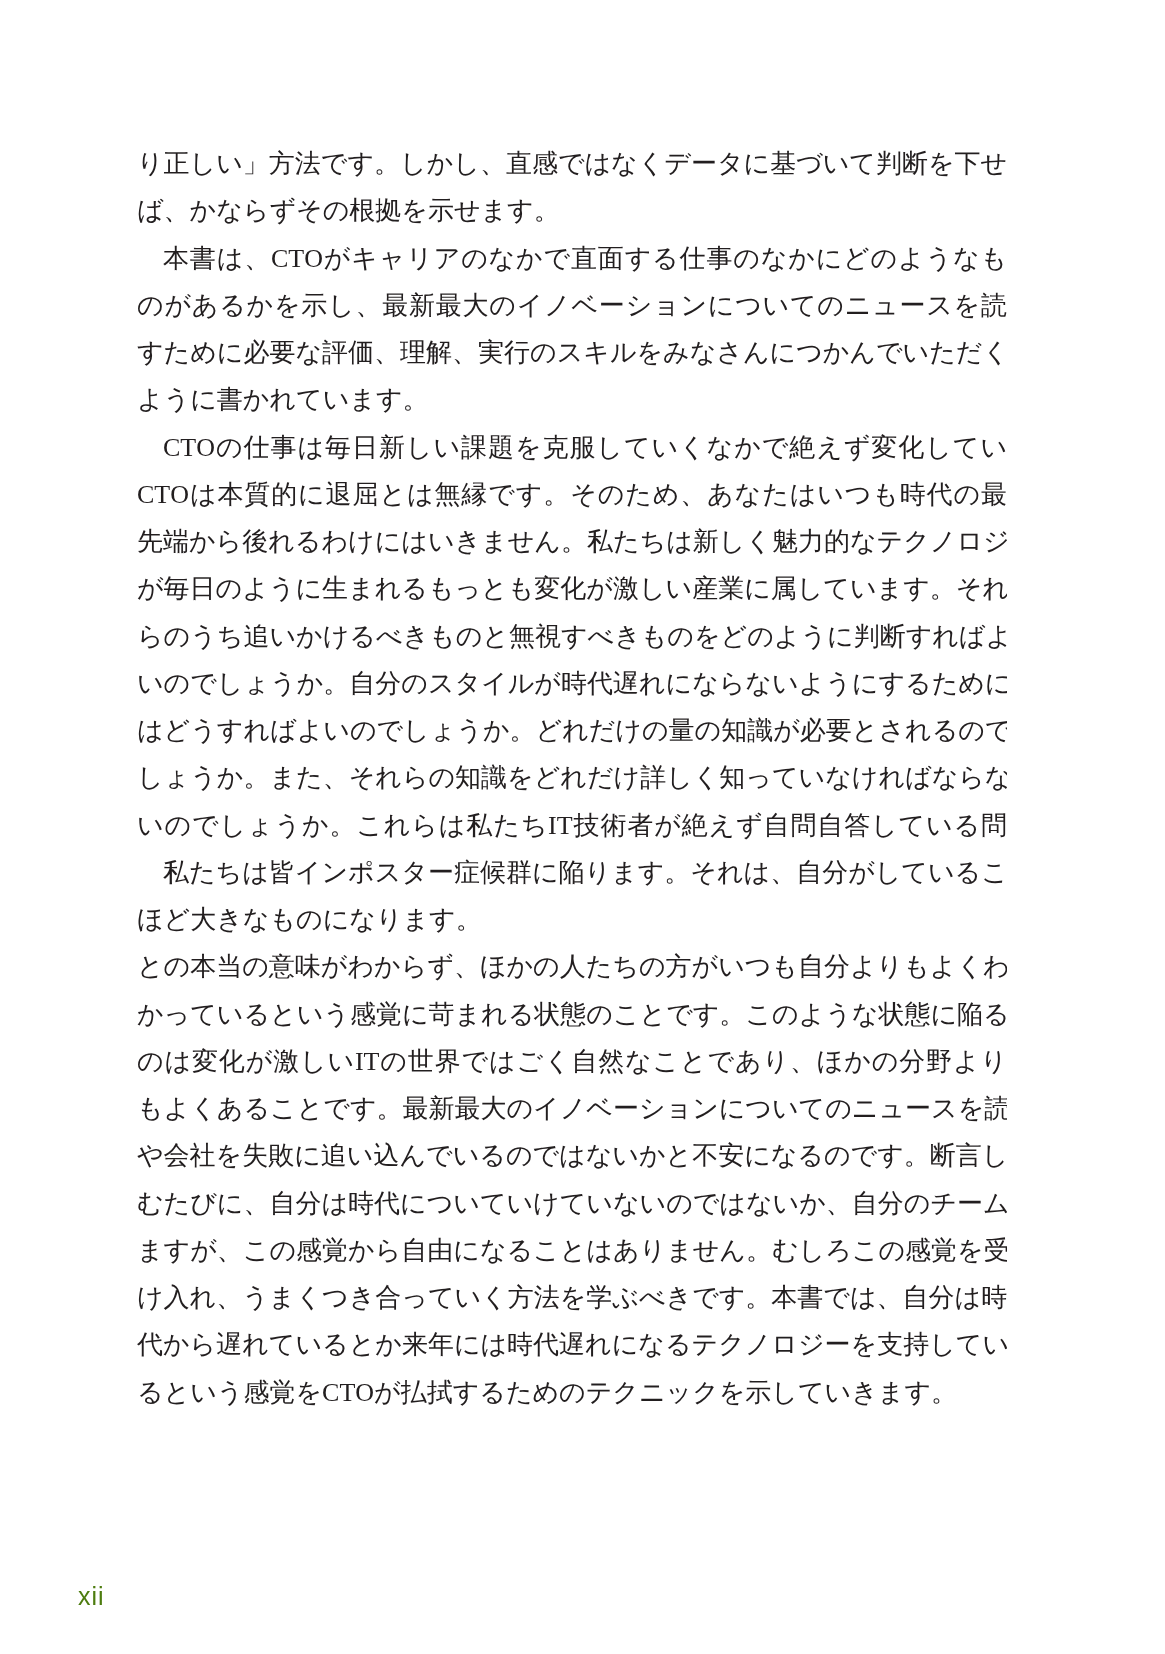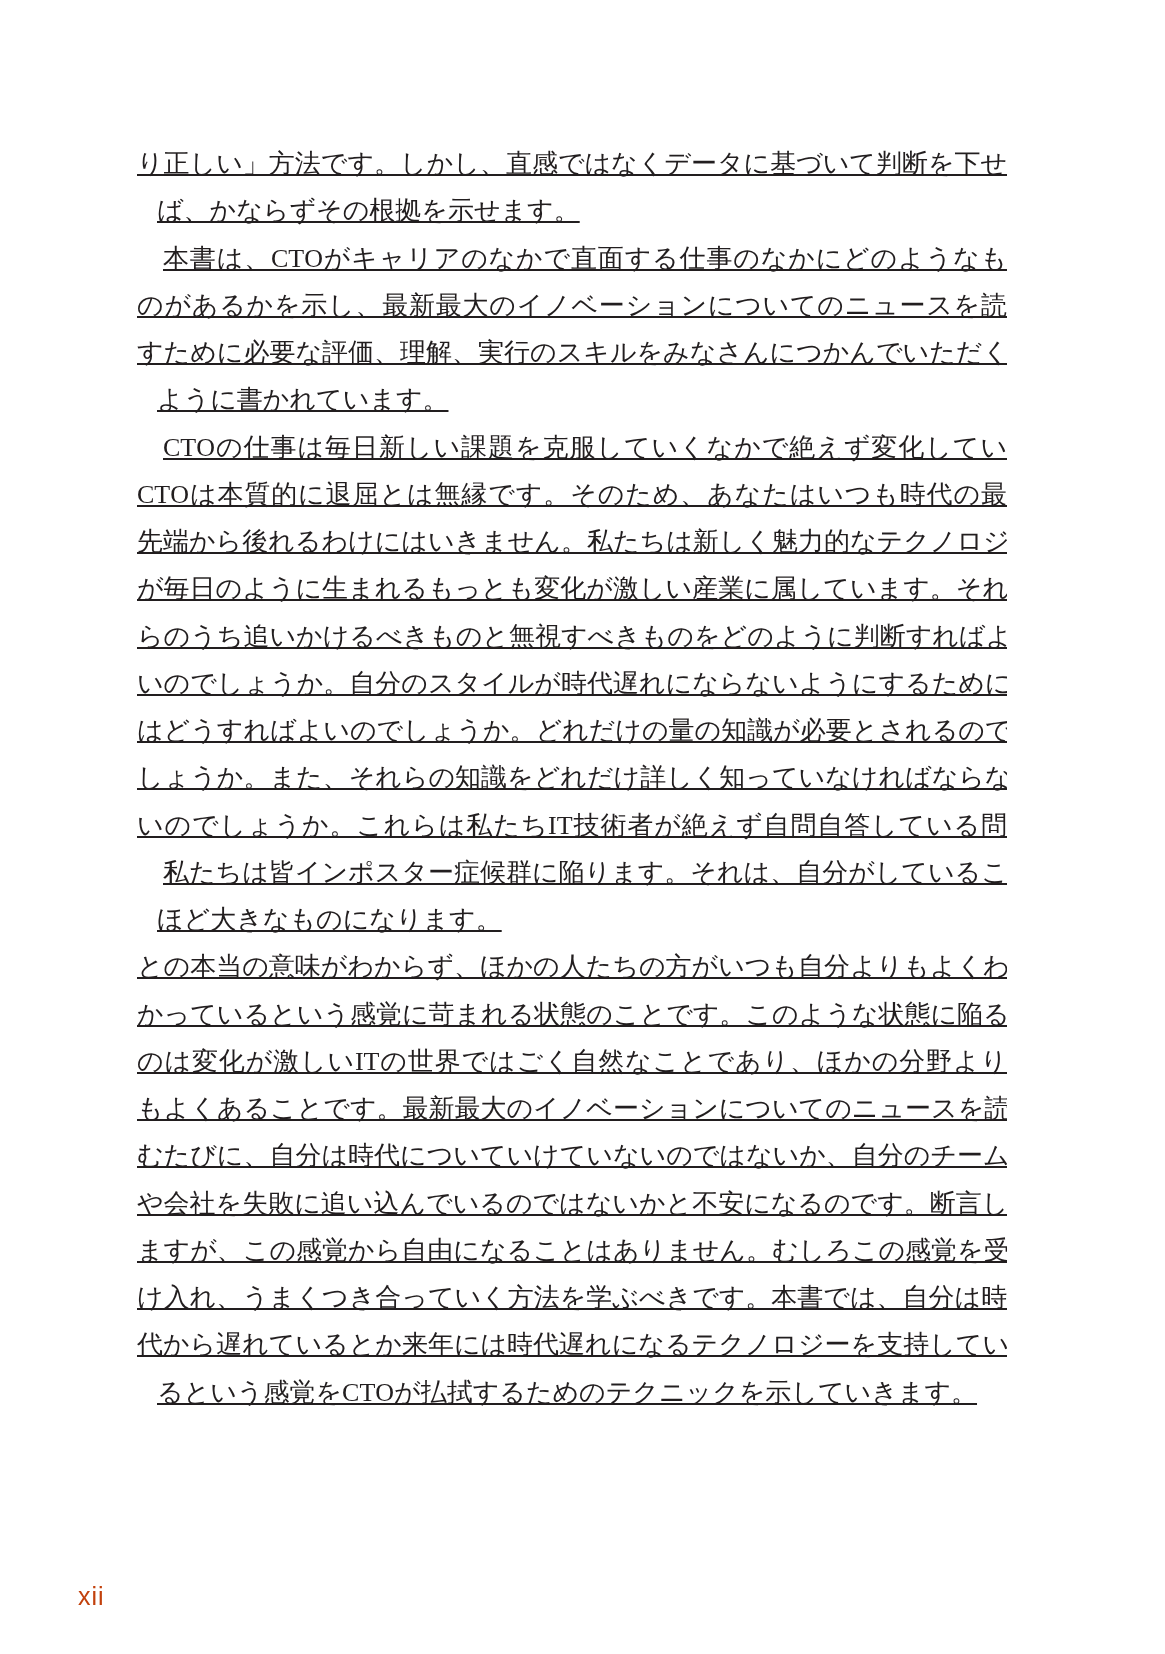--- a/index.html
+++ b/index.html
@@ -21,45 +21,43 @@
   }
   .text-block {
     position: absolute;
     left: 137px;
     top: 140px;
     width: 870px;
     font-size: 26px;
     line-height: 47.25px;
     color: #221e1f;
     font-kerning: none;
-    text-decoration: underline;
   }
   .line {
     text-align: justify;
     text-align-last: justify;
     text-justify: inter-character;
     white-space: nowrap;
     overflow: hidden;
   }
   .line.para-end {
     text-align: right;
     text-align-last: left;
-    margin-left: 20px;
   }
   .line.indent {
     text-indent: 26px;
   }
   .page-num {
     position: absolute;
     left: 78px;
     top: 1582px;
     font-family: "Liberation Sans", "DejaVu Sans", sans-serif;
     font-size: 25px;
     line-height: 28px;
-    color: #c2410c;
+    color: #4d7c0f;
     letter-spacing: 1px;
   }
 </style>
 </head>
 <body>
 
 <div class="page">
   <div class="text-block" style="color: rgb(34, 30, 31);">
       <div class="line">り正しい」方法です。しかし、直感ではなくデータに基づいて判断を下せ</div>
       <div class="line para-end">ば、かならずその根拠を示せます。</div>
@@ -75,21 +73,21 @@
       <div class="line">いのでしょうか。自分のスタイルが時代遅れにならないようにするために</div>
       <div class="line">はどうすればよいのでしょうか。どれだけの量の知識が必要とされるので</div>
       <div class="line">しょうか。また、それらの知識をどれだけ詳しく知っていなければならな</div>
       <div class="line">いのでしょうか。これらは私たちIT技術者が絶えず自問自答している問</div>
       <div class="line indent">私たちは皆インポスター症候群に陥ります。それは、自分がしているこ</div>
       <div class="line para-end">ほど大きなものになります。</div>
       <div class="line">との本当の意味がわからず、ほかの人たちの方がいつも自分よりもよくわ</div>
       <div class="line">かっているという感覚に苛まれる状態のことです。このような状態に陥る</div>
       <div class="line">のは変化が激しいITの世界ではごく自然なことであり、ほかの分野より</div>
       <div class="line">もよくあることです。最新最大のイノベーションについてのニュースを読</div>
+      <div class="line">や会社を失敗に追い込んでいるのではないかと不安になるのです。断言し</div>
       <div class="line">むたびに、自分は時代についていけていないのではないか、自分のチーム</div>
-      <div class="line">や会社を失敗に追い込んでいるのではないかと不安になるのです。断言し</div>
       <div class="line">ますが、この感覚から自由になることはありません。むしろこの感覚を受</div>
       <div class="line">け入れ、うまくつき合っていく方法を学ぶべきです。本書では、自分は時</div>
       <div class="line">代から遅れているとか来年には時代遅れになるテクノロジーを支持してい</div>
       <div class="line para-end">るという感覚をCTOが払拭するためのテクニックを示していきます。</div>
     </div>
   <div class="page-num">xii</div>
 </div>
 
 </body></html>

